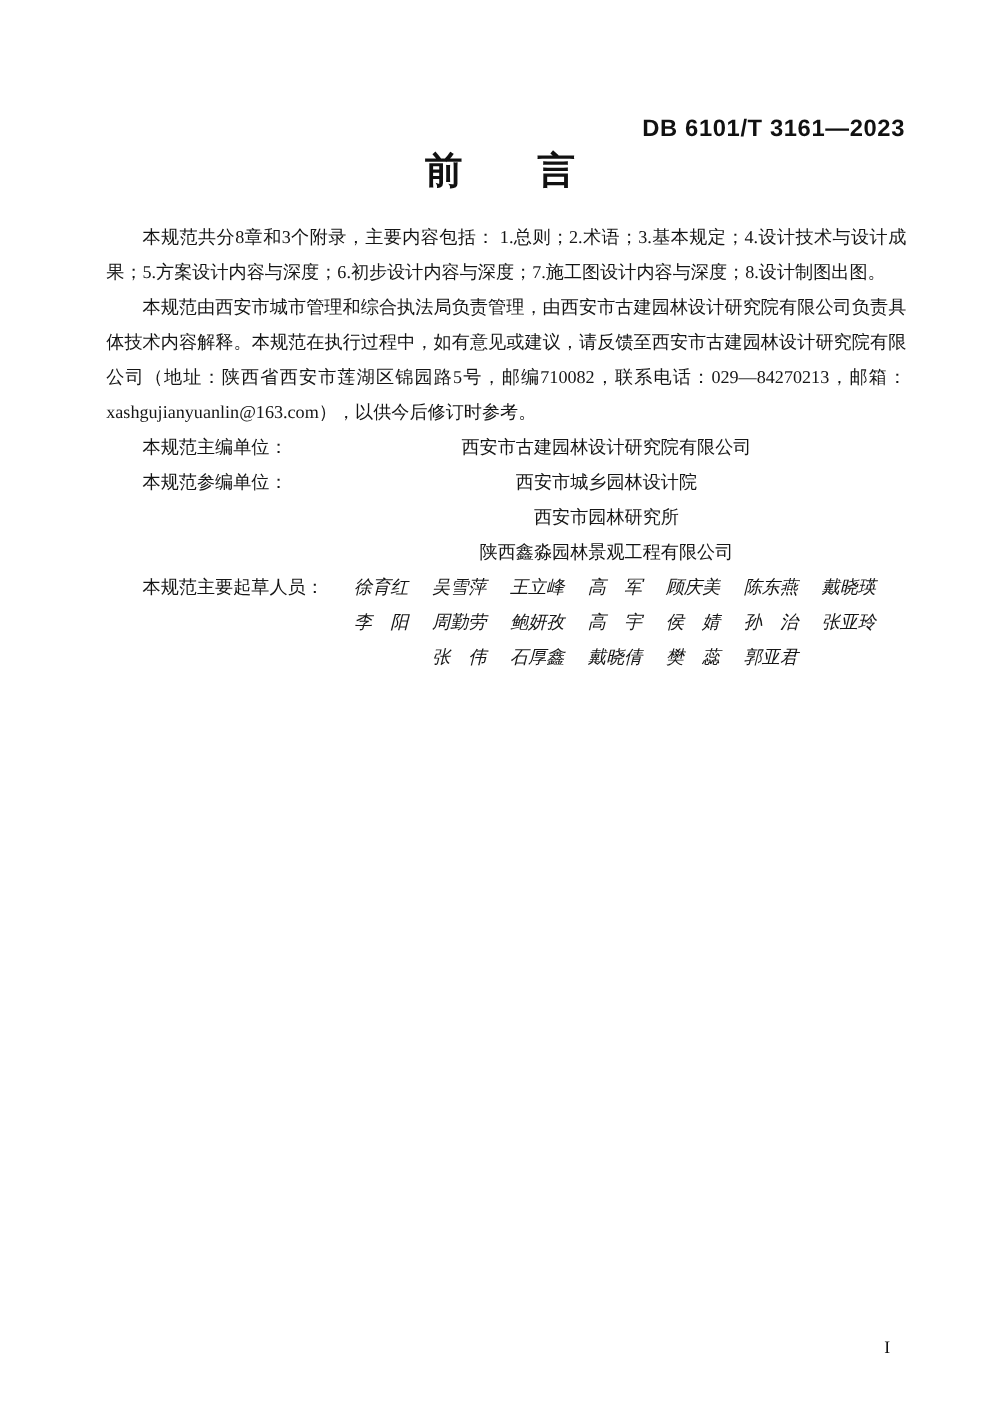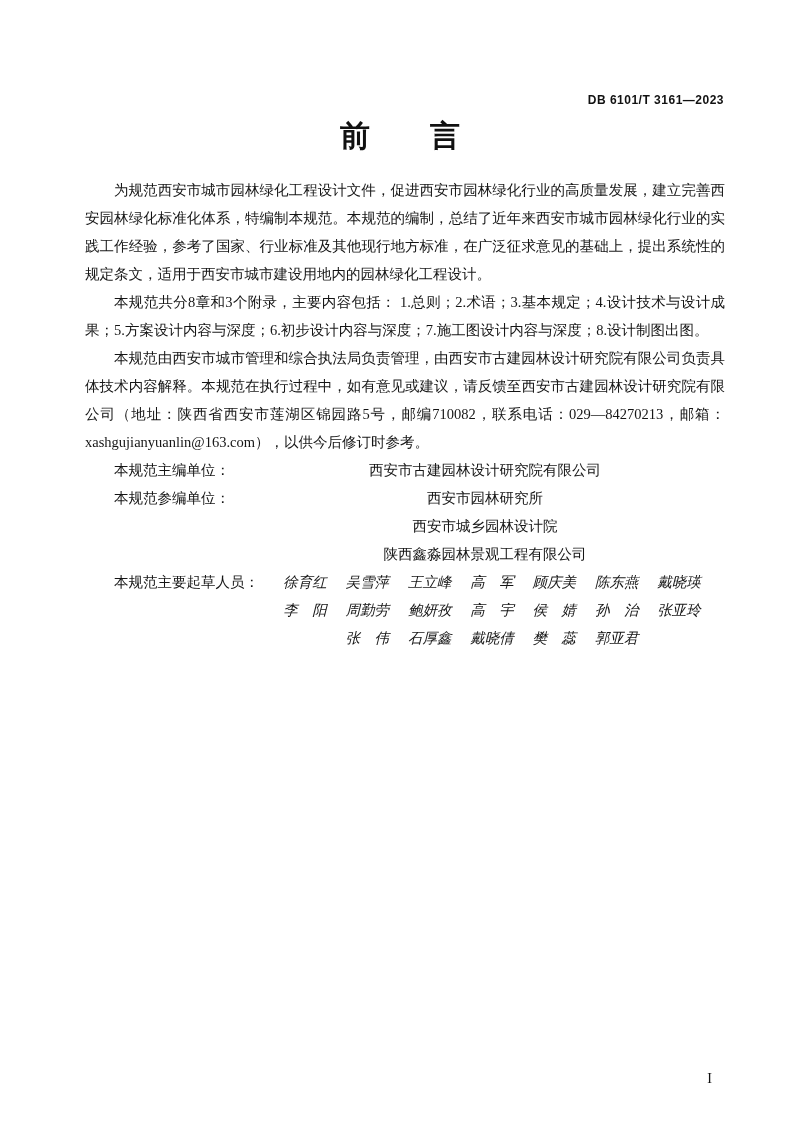--- a/index.html
+++ b/index.html
@@ -16,21 +16,21 @@
     overflow: hidden;
     font-family: "Liberation Serif", "DejaVu Serif", serif;
     color: #151515;
   }
   .doc-number {
     position: absolute;
     top: 93px;
     right: 76px;
     font-family: "Liberation Sans", "DejaVu Sans", sans-serif;
     font-weight: 700;
-    font-size: 12px;
+    font-size: 19px;
     letter-spacing: 0.5px;
     color: #111111;
     margin-left: 32px;
   }
   .title {
     position: absolute;
     top: 116px;
     left: 0;
     width: 100%;
     margin: 0;
@@ -93,36 +93,35 @@
 <body>
 
 <div class="page">
 
   <div class="doc-number">DB 6101/T 3161—2023</div>
 
   <h1 class="title">前　　言</h1>
 
   <div class="body-text">
 
-    <p>为规范西安市城市园林绿化工程设计文件，促进西安市园林绿化行业的高质量发展，建立完善西安园林绿化标准化体系，特编制本规范。本规范的编制，总结了近年来西安市城市园林绿化行业的实践工作经验，参考了国家、行业标准及其他现行地方标准，在广泛征求意见的基础上，提出系统性的规定条文，适用于西安市城市建设用地内的园林绿化工程设计。</p>
     <p>本规范共分8章和3个附录，主要内容包括： 1.总则；2.术语；3.基本规定；4.设计技术与设计成果；5.方案设计内容与深度；6.初步设计内容与深度；7.施工图设计内容与深度；8.设计制图出图。</p>
     <p>本规范由西安市城市管理和综合执法局负责管理，由西安市古建园林设计研究院有限公司负责具体技术内容解释。本规范在执行过程中，如有意见或建议，请反馈至西安市古建园林设计研究院有限公司（地址：陕西省西安市莲湖区锦园路5号，邮编710082，联系电话：029—84270213，邮箱：xashgujianyuanlin@163.com），以供今后修订时参考。</p>
 
     <div class="field">
       <span class="field-label">本规范主编单位：</span>
       <div class="field-value">
         <div class="unit-line">西安市古建园林设计研究院有限公司</div>
       </div>
     </div>
 
     <div class="field">
       <span class="field-label">本规范参编单位：</span>
       <div class="field-value">
+        <div class="unit-line">西安市城乡园林设计院</div>
         <div class="unit-line">西安市园林研究所</div>
-        <div class="unit-line">西安市城乡园林设计院</div>
         <div class="unit-line">陕西鑫淼园林景观工程有限公司</div>
       </div>
     </div>
 
     <div class="field">
       <span class="field-label">本规范主要起草人员：</span>
       <div class="field-value">
         <div class="names-row">
           <span class="name">徐育红</span>
           <span class="name">吴雪萍</span>

